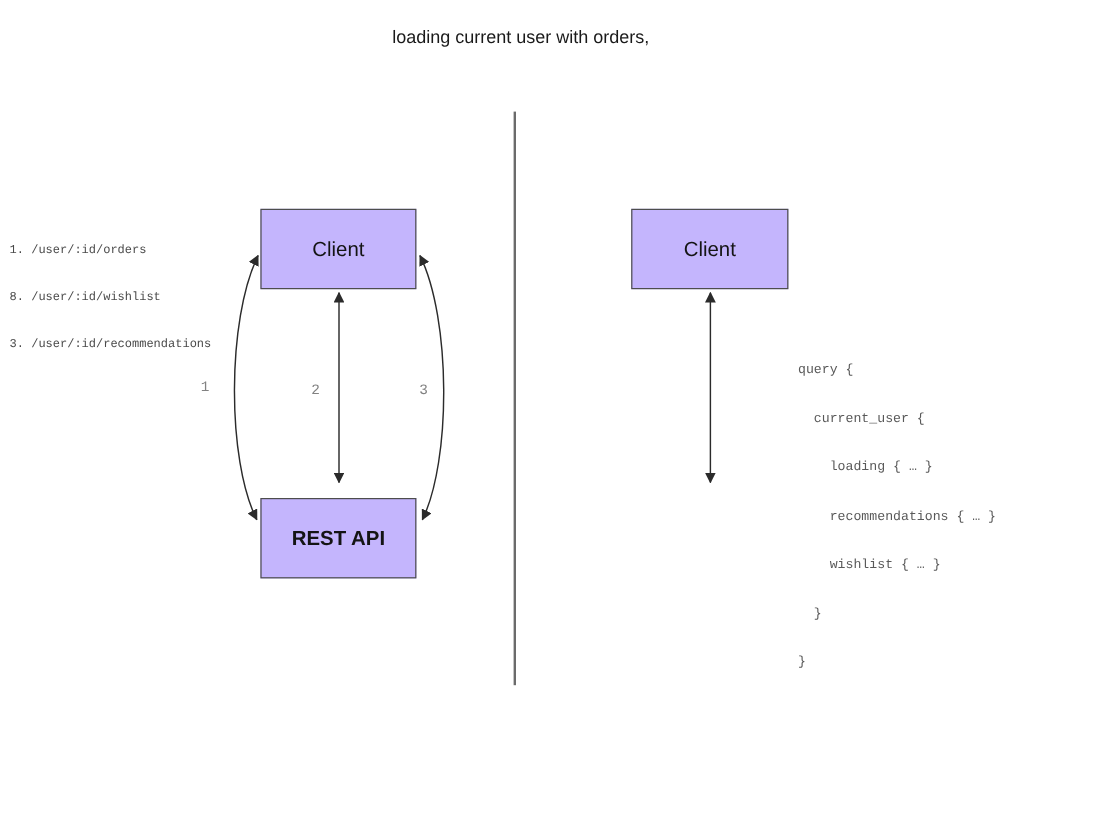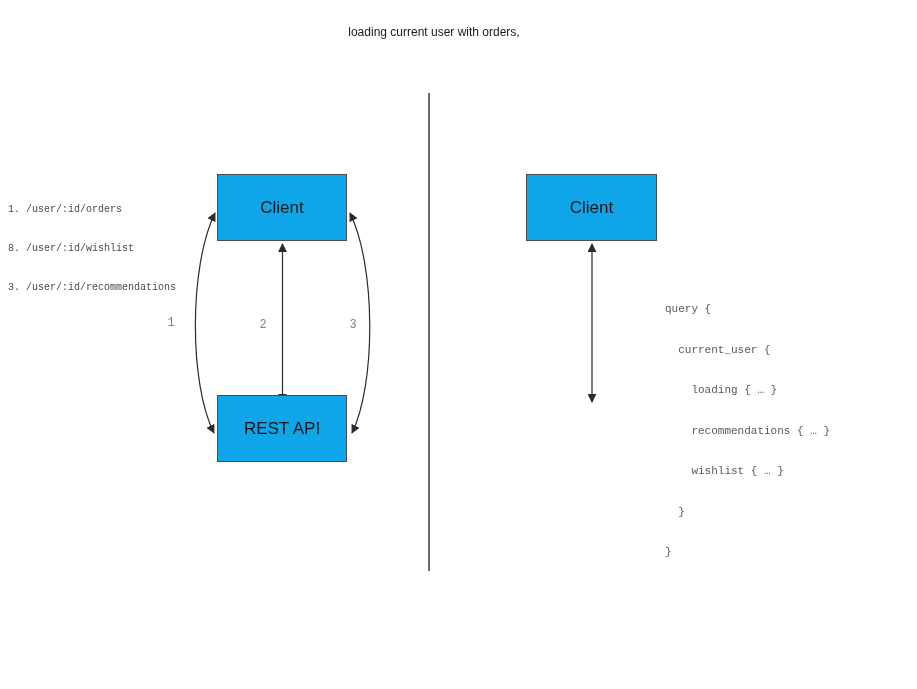--- a/index.html
+++ b/index.html
@@ -11,44 +11,44 @@
     background: #ffffff;
     font-family: "Liberation Sans", sans-serif;
     overflow: hidden;
   }
   .title {
     position: absolute;
     top: 22px;
     left: 0;
     width: 868px;
     text-align: center;
-    font-size: 12px;
+    font-size: 15px;
     line-height: 20px;
     color: #1a1a1a;
   }
   .divider {
     position: absolute;
     left: 428px;
     top: 93px;
     width: 2px;
     height: 478px;
     background: #6b6b6b;
   }
   .node {
     position: absolute;
     display: flex;
     align-items: center;
     justify-content: center;
-    background: #0ea5e9;
+    background: #c4b5fd;
     border: 1px solid #4d4d4d;
     font-size: 17px;
     color: #141414;
   }
   .node-client-left  { left: 217px; top: 174px; width: 130px; height: 67px; }
-  .node-rest-api     { left: 217px; top: 395px; width: 130px; height: 67px; }
+  .node-rest-api     { left: 217px; top: 415px; width: 130px; height: 67px; font-weight: bold; }
   .node-client-right { left: 526px; top: 174px; width: 131px; height: 67px; }
   .node-graphql-api  { left: 526px; top: 405px; width: 131px; height: 67px; }
   .arrows-layer {
     position: absolute;
     left: 0; top: 0;
     width: 917px; height: 689px;
     pointer-events: none;
   }
   .mono { font-family: "Liberation Mono", monospace; white-space: pre; }
   .endpoints {

